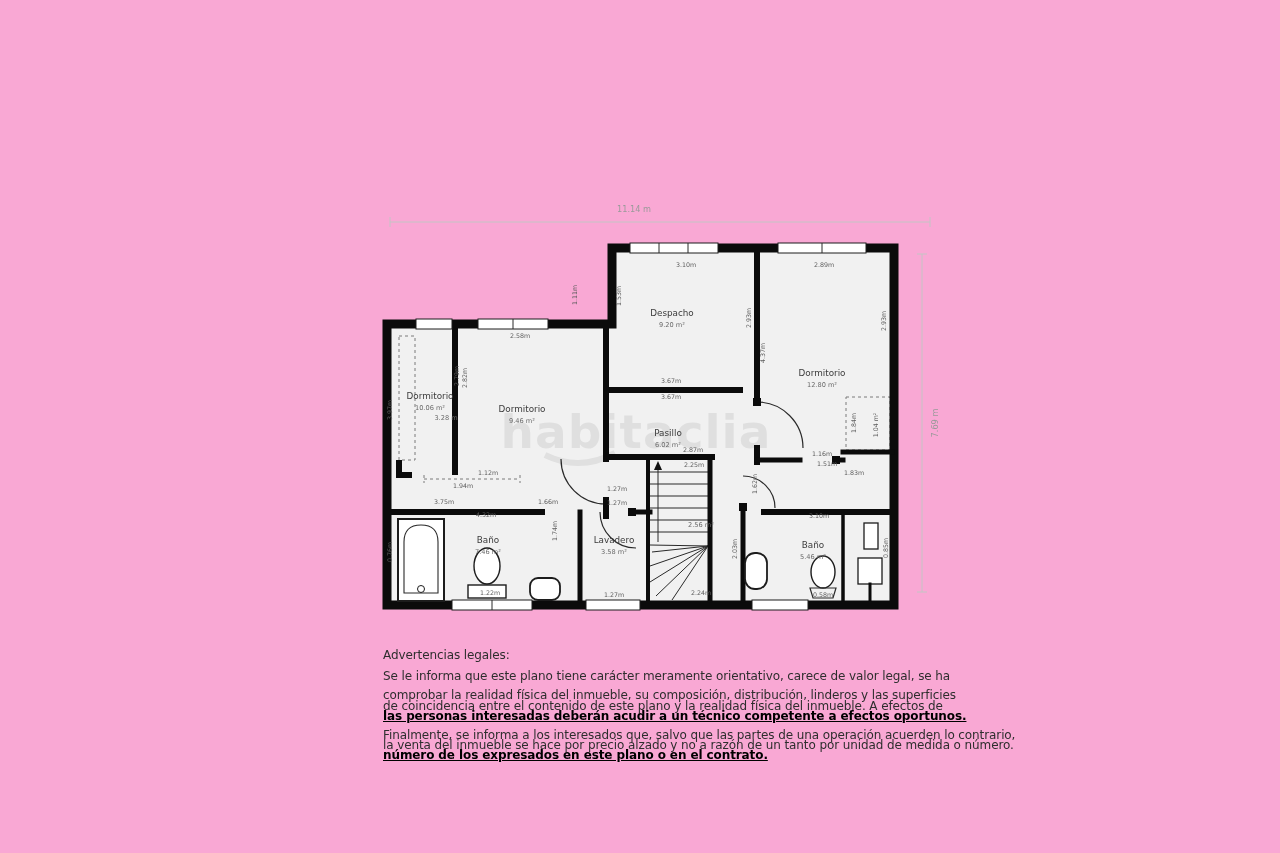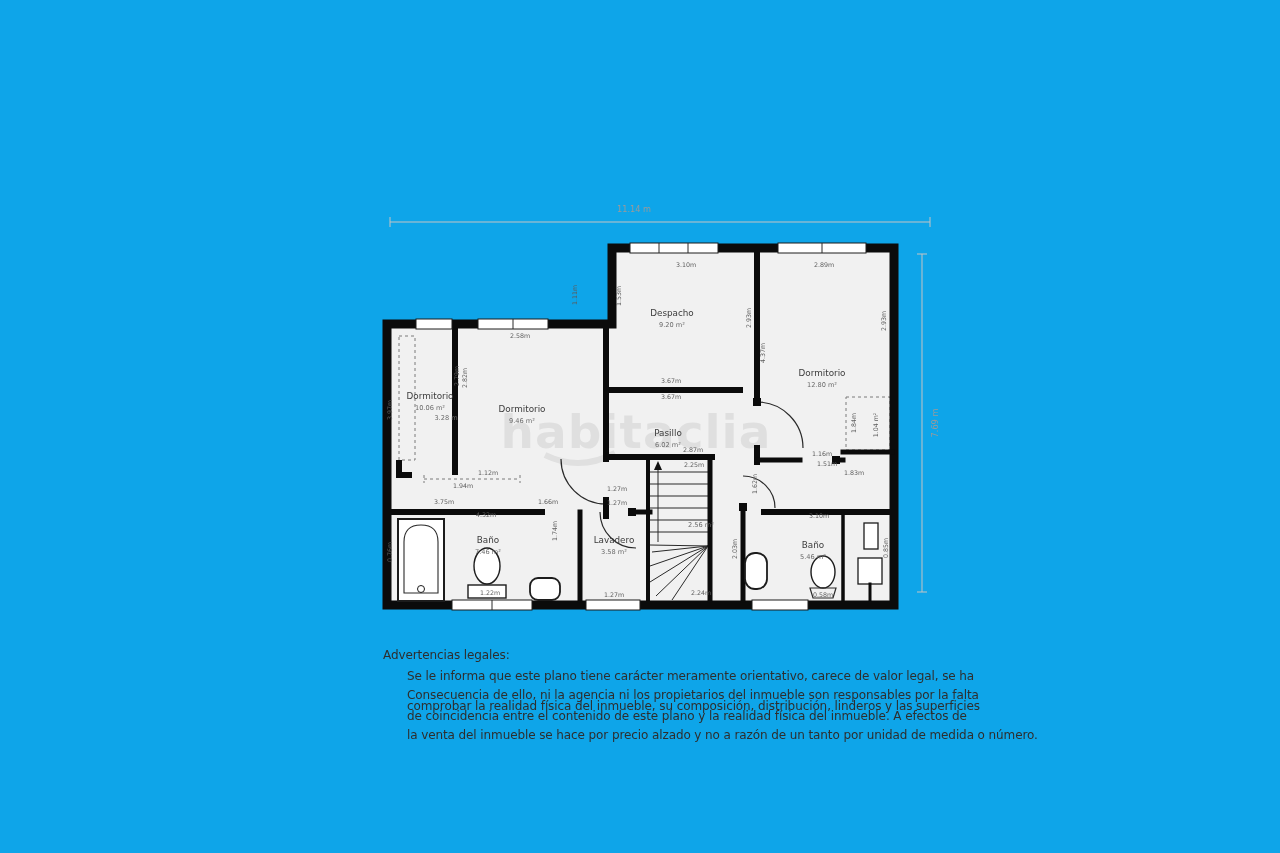--- a/index.html
+++ b/index.html
@@ -1,35 +1,35 @@
 <!DOCTYPE html>
 <html><head>
 <meta charset="utf-8">
 <style>
   html,body{margin:0;padding:0;background:#fff;}
-  #stage{position:relative;width:1280px;height:853px;background:#0ea5e9;overflow:hidden;
+  #stage{position:relative;width:1280px;height:853px;background:#f9a8d4;overflow:hidden;
          font-family:"DejaVu Sans",sans-serif;}
   svg{position:absolute;left:380px;top:195px;}
   
   text{font-family:"DejaVu Sans",sans-serif;}
   .room-name{font-size:8.8px;fill:#3b3b3b;text-anchor:middle;}
   .room-area{font-size:6.6px;fill:#6a6a6a;text-anchor:middle;}
   .dim{font-size:6.3px;fill:#5c5c5c;text-anchor:middle;}
   .dim-big{font-size:8.2px;fill:#9a9a9a;text-anchor:middle;}
   .wm{font-size:47px;font-weight:bold;fill:#000;opacity:0.07;text-anchor:middle;letter-spacing:1px;}
   .wall{stroke:#0b0b0b;stroke-linecap:square;}
   .thin{stroke:#2a2a2a;fill:none;}
   .fix{stroke:#1c1c1c;fill:#ffffff;}
   .dash{stroke:#7a7a7a;stroke-width:1;fill:none;stroke-dasharray:3,3;}
   .dimline{stroke:#c4c4c4;stroke-width:1;}
   
   #legal{position:absolute;left:383px;top:650px;width:625px;color:#2e2e2e;
          font-size:12px;line-height:10.2px;letter-spacing:-0.1px;}
   #legal .heading{margin-bottom:11px;}
-  #legal .para{margin-bottom:9px;margin-left:24px;}
+  #legal .para{margin-bottom:9px;}
   #legal .line{white-space:nowrap;}
   #legal .emph{font-weight:bold;text-decoration:underline;color:#000;}
 </style>
 </head>
 <body>
 
 <div id="stage">
 
   <svg width="575" height="455" viewBox="380 195 575 455">
 
@@ -214,23 +214,25 @@
       </g>
   </svg>
 
   <div id="legal">
     <div class="heading">Advertencias legales:</div>
     <div id="legal-paragraphs">
         <div class="para">
           <div class="line">Se le informa que este plano tiene carácter meramente orientativo, carece de valor legal, se ha</div>
         </div>
         <div class="para">
-          <div class="line">Consecuencia de ello, ni la agencia ni los propietarios del inmueble son responsables por la falta</div>
           <div class="line">comprobar la realidad física del inmueble, su composición, distribución, linderos y las superficies</div>
           <div class="line">de coincidencia entre el contenido de este plano y la realidad física del inmueble. A efectos de</div>
+          <div class="line emph">las personas interesadas deberán acudir a un técnico competente a efectos oportunos.</div>
         </div>
         <div class="para">
+          <div class="line">Finalmente, se informa a los interesados que, salvo que las partes de una operación acuerden lo contrario,</div>
           <div class="line">la venta del inmueble se hace por precio alzado y no a razón de un tanto por unidad de medida o número.</div>
+          <div class="line emph">número de los expresados en este plano o en el contrato.</div>
         </div>
       </div>
   </div>
 
 </div>
 
 </body></html>

